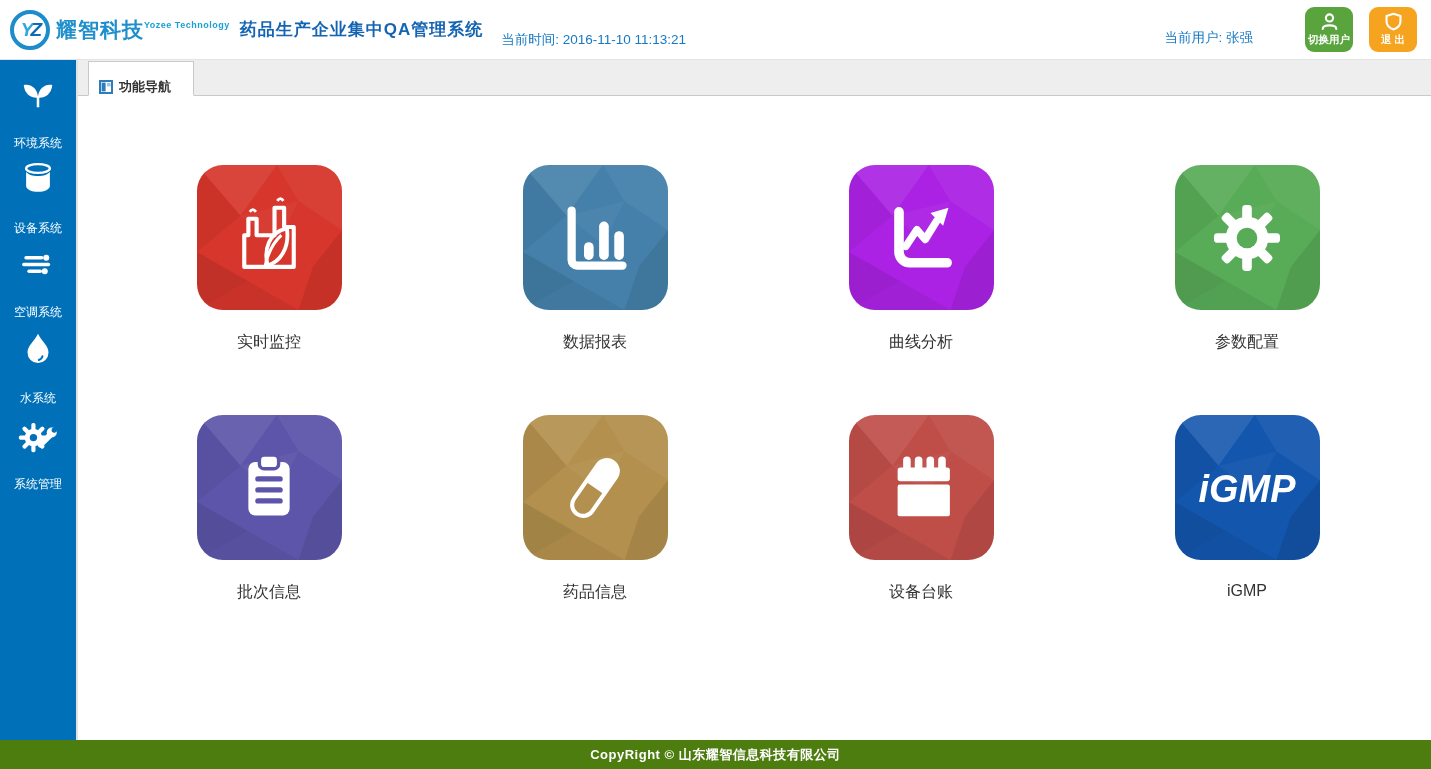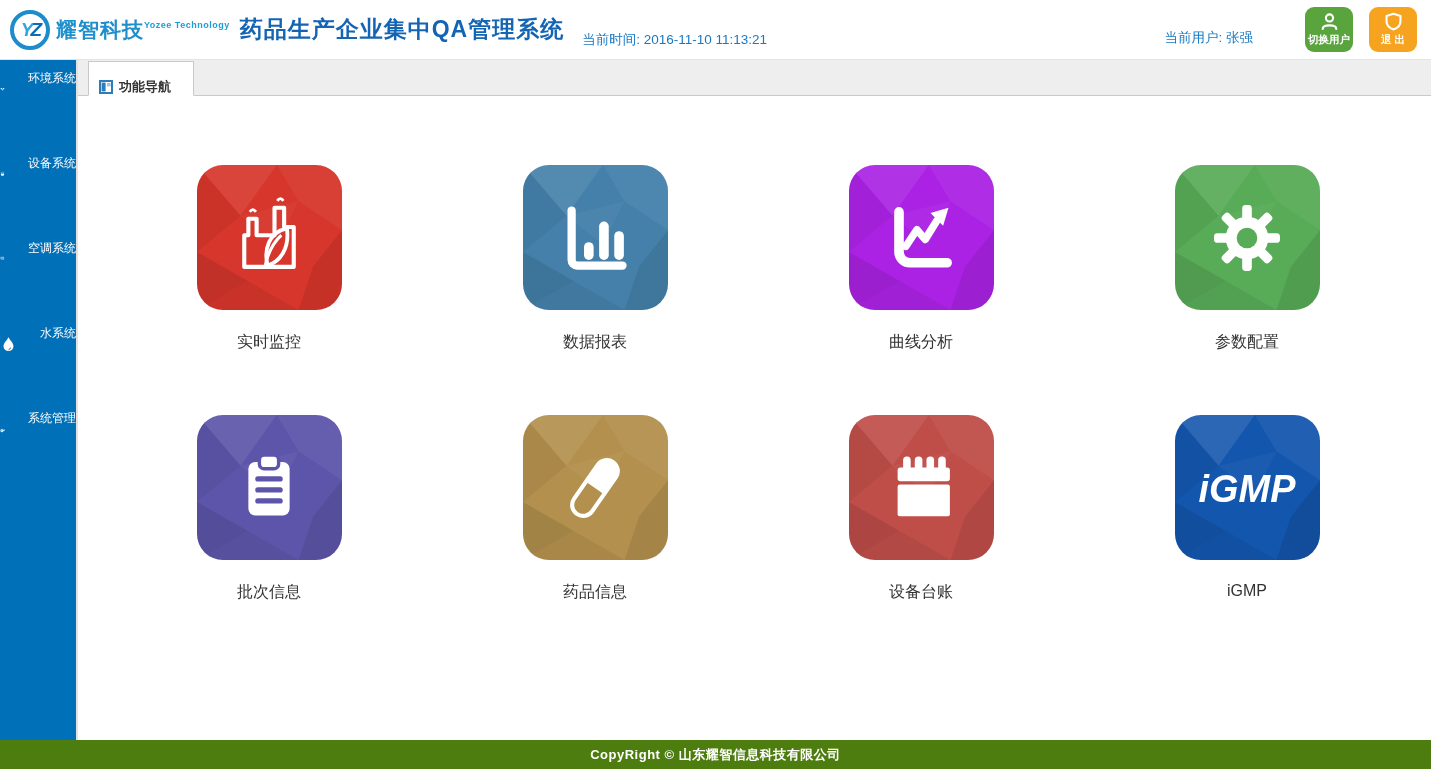--- a/index.html
+++ b/index.html
@@ -10,35 +10,35 @@
   .header { height:60px; display:flex; align-items:center; background:#fff;
             border-bottom:1px solid #e4e4e4; padding:0 14px 0 10px; position:relative; }
   .logo-group { display:flex; align-items:center; gap:6px; }
   .logo-circle { width:40px; height:40px; border-radius:50%; border:4px solid #1d8ccb;
                  display:flex; align-items:center; justify-content:center;
                  font-style:italic; font-weight:bold; font-size:19px; letter-spacing:-3px; }
   .logo-y { color:#30a8df; } .logo-z { color:#0e6cb4; }
   .brand-block { display:flex; flex-direction:row; line-height:1; }
   .brand-cn { font-size:21px; font-weight:bold; color:#1e8fcc; letter-spacing:1px; }
   .brand-en { font-size:9px; font-weight:bold; color:#1aa0d6; margin-top:2px; letter-spacing:.5px; }
-  .sys-title { font-size:23px; font-weight:bold; color:#1464b4; margin-left:10px; letter-spacing:1px; }
+  .sys-title { font-size:17px; font-weight:bold; color:#1464b4; margin-left:10px; letter-spacing:1px; }
   .header-time { font-size:13.5px; color:#1779c4; margin-left:18px; align-self:flex-end; padding-bottom:10px; }
   .header-spacer { flex:1; }
   .header-user { font-size:13.5px; color:#1779c4; align-self:flex-end; padding-bottom:12px; margin-right:44px; }
   .hdr-btn { width:48px; height:45px; border:none; border-radius:9px; cursor:pointer;
              display:flex; flex-direction:column; align-items:center; justify-content:center;
              gap:2px; color:#fff; margin-left:8px; }
   .hdr-btn + .hdr-btn { margin-left:16px; }
   .hdr-btn span { font-size:10.5px; font-weight:bold; color:#fff; white-space:nowrap; }
 
   
   .body-row { display:flex; height:680px; }
   .sidebar { width:78px; background:#0070b9; border-right:2px solid #e2e2e2;
              padding-top:10px; flex-shrink:0; }
-  .side-item { height:85px; display:flex; flex-direction:row; align-items:flex-start;
+  .side-item { height:85px; display:flex; flex-direction:column; align-items:center;
                justify-content:center; gap:23px; cursor:pointer; }
   .side-item .lbl { color:#fff; font-size:12px; white-space:nowrap; }
 
   .main { flex:1; display:flex; flex-direction:column; background:#fff; }
   .tabbar { height:36px; background:#eeeeee; border-bottom:1px solid #c9c9c9;
             display:flex; align-items:flex-end; }
   .tab { height:35px; margin-left:10px; margin-bottom:-1px; background:#fff;
          border:1px solid #c9c9c9; border-bottom:1px solid #fff;
          display:flex; align-items:center; gap:6px; padding:16px 22px 0 10px; cursor:pointer; }
   .tab .tlbl { font-size:13px; font-weight:bold; color:#333; }

